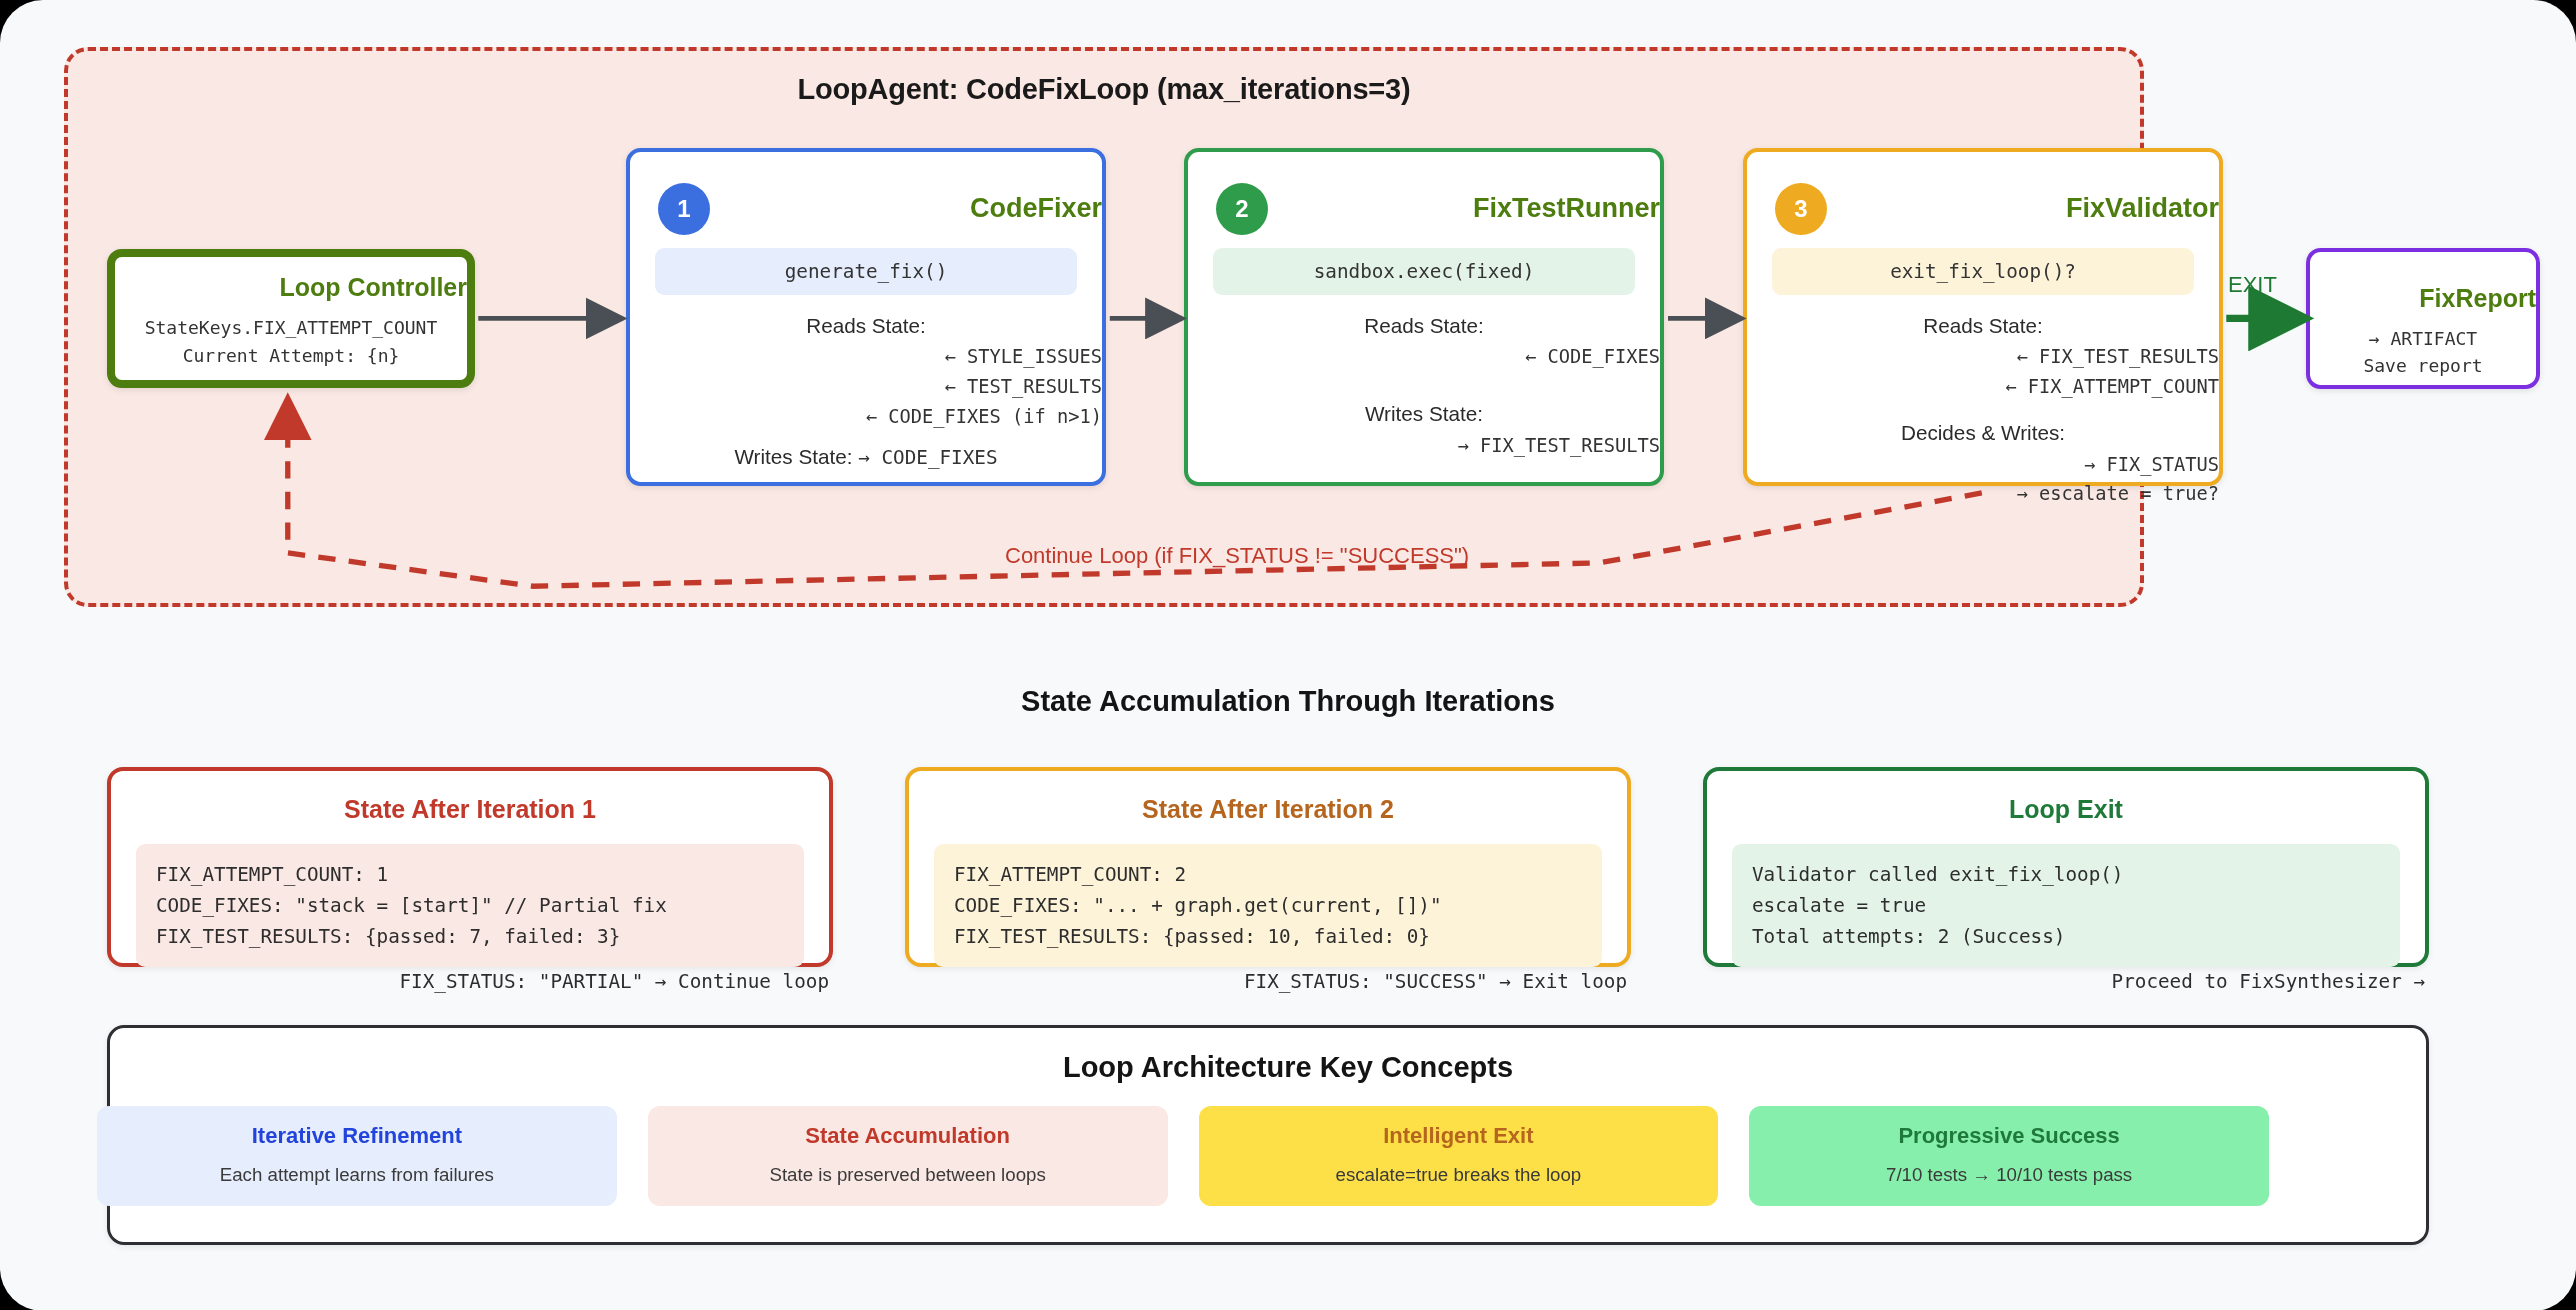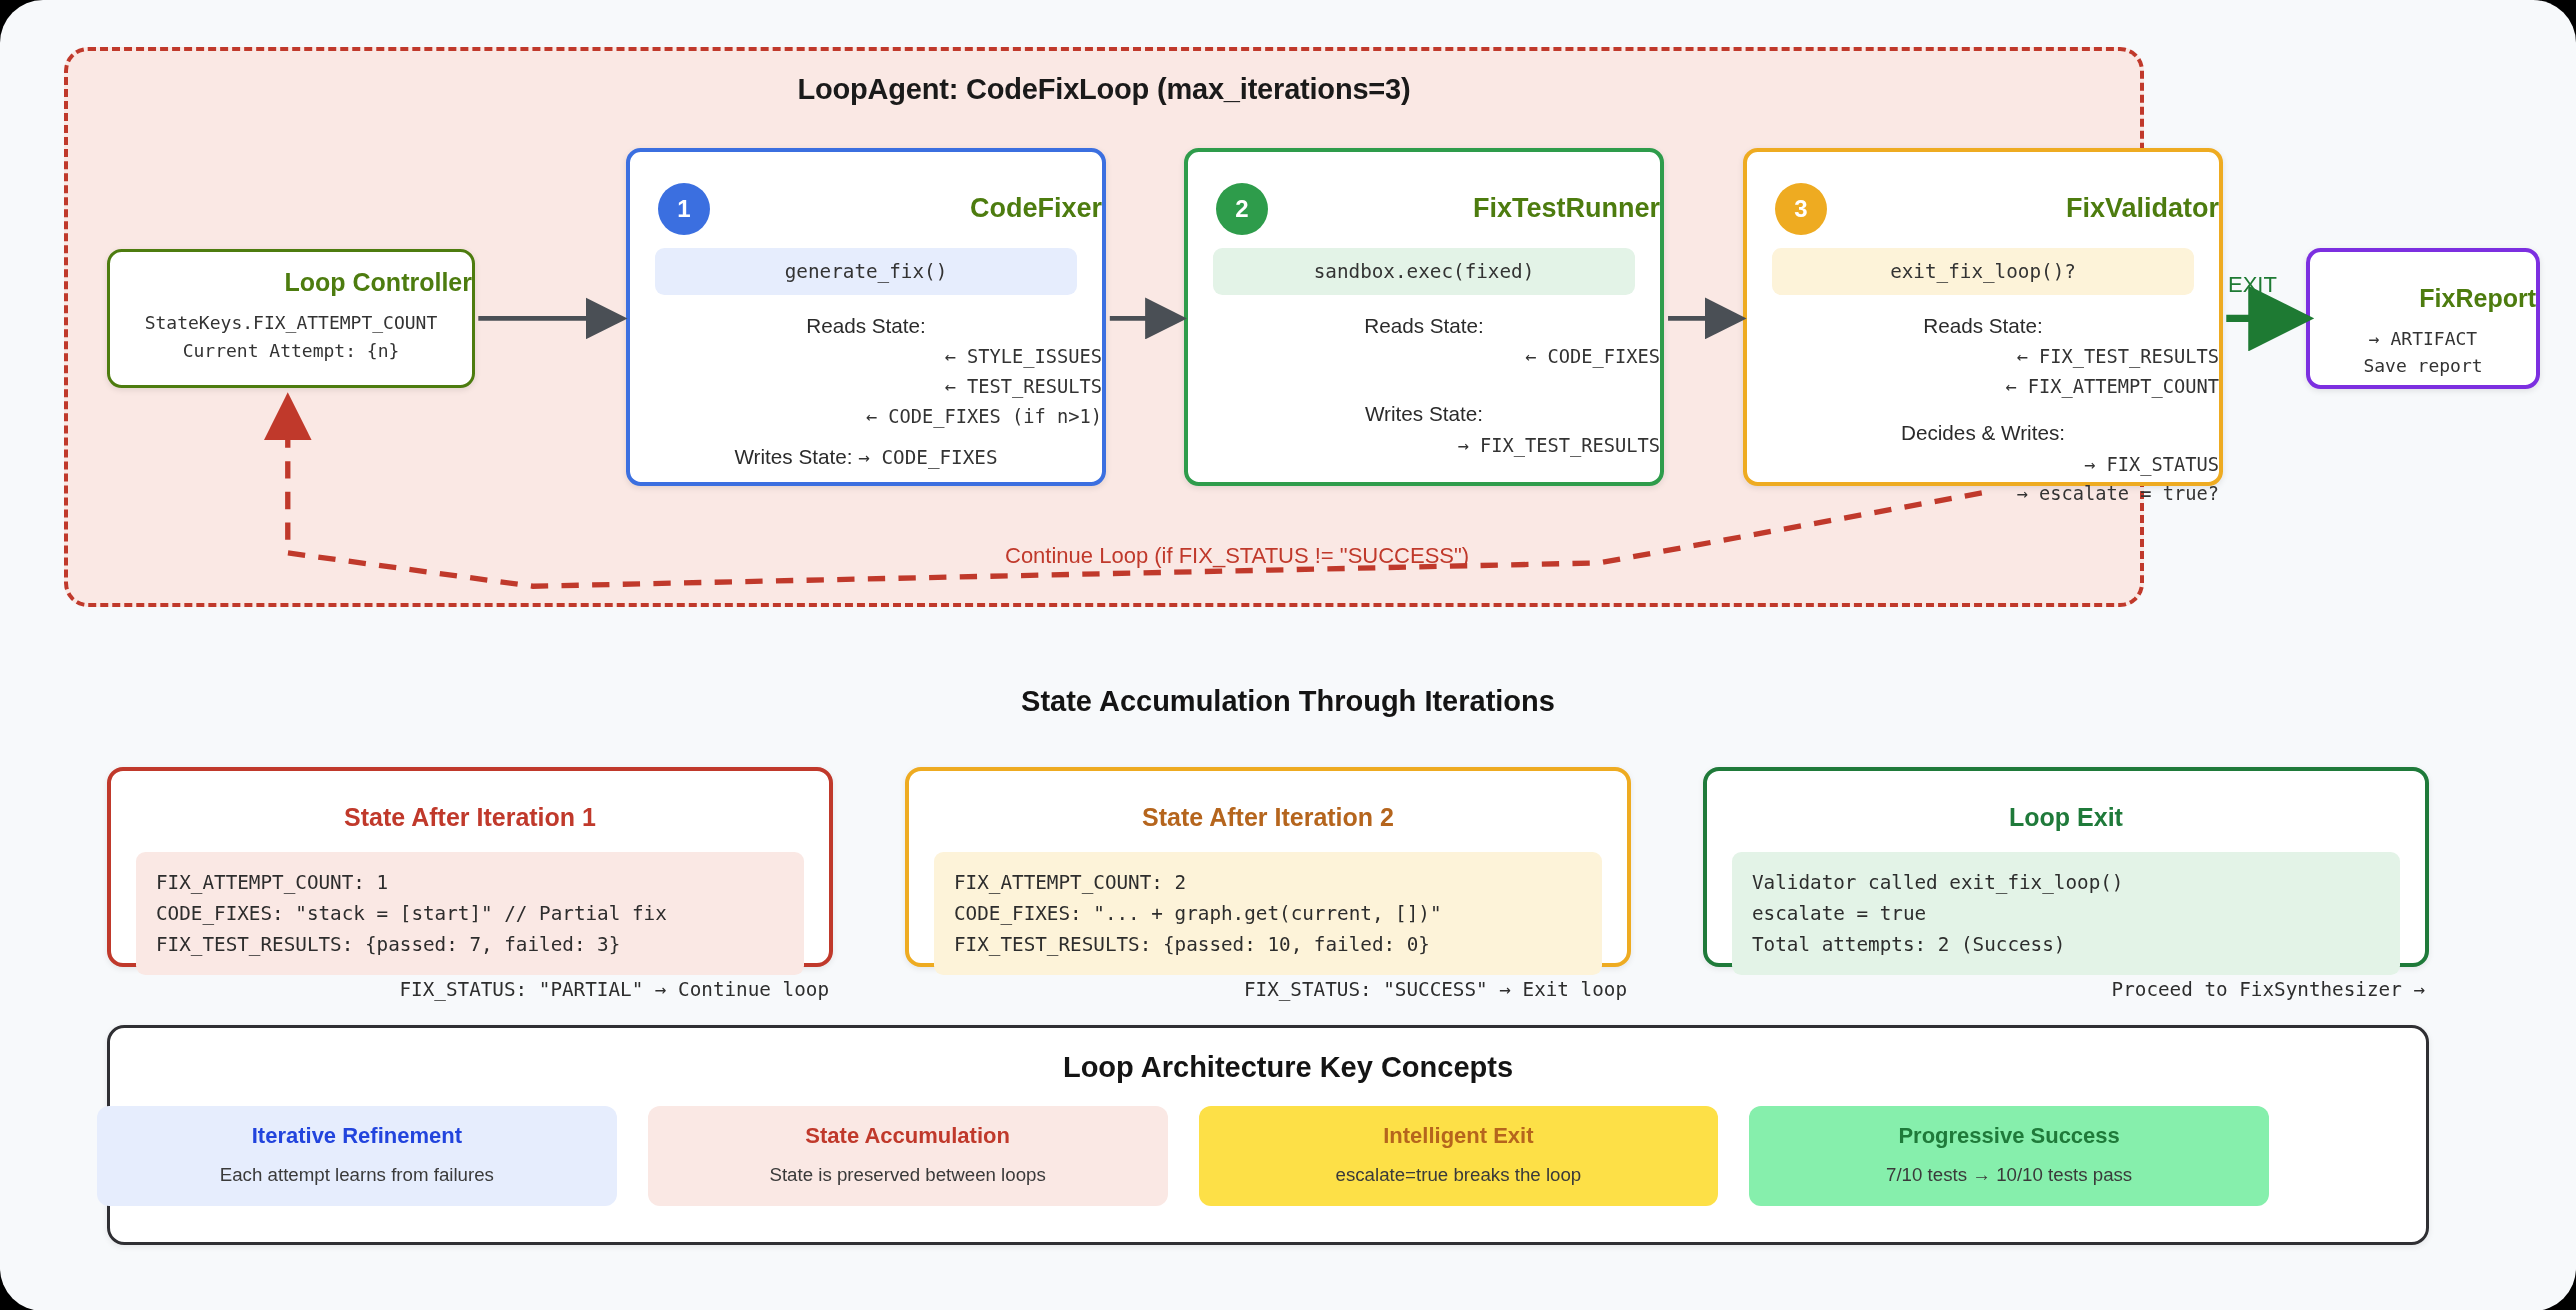--- a/index.html
+++ b/index.html
@@ -42,21 +42,21 @@
     text-align:right;font-weight:bold;color:#4d7c0f;
   }
   .mono{
     font-family:"DejaVu Sans Mono", monospace;
     color:#333333;
   }
 
   
   #loop-controller{
     left:107px;top:249px;width:368px;height:139px;
-    border:3px solid #4d7c0f;
+    border:8px solid #4d7c0f;
   }
   #loop-controller .node-title{font-size:25px;margin-top:16px;}
   #loop-controller .mono{font-size:18px;text-align:center;margin-top:12px;line-height:1.55;}
 
   
   .agent{padding:0;}
   .badge{
     position:absolute;left:28px;top:31px;
     width:52px;height:52px;border-radius:50%;
     color:#ffffff;font-size:24px;font-weight:bold;
@@ -118,21 +118,21 @@
     position:absolute;width:100%;text-align:center;
     font-size:29px;font-weight:bold;color:#141414;
   }
   #state-heading{left:0;top:685px;}
 
   .state-card{
     position:absolute;background:#ffffff;border-radius:16px;
     box-sizing:border-box;box-shadow:0 2px 6px rgba(0,0,0,0.08);
   }
   .state-card .sc-title{
-    text-align:center;font-size:25px;font-weight:bold;margin-top:32px;
+    text-align:center;font-size:25px;font-weight:bold;margin-top:24px;
   }
   .sc-body{
     margin:20px 25px 0 25px;border-radius:9.3px;padding:14.7px 20px;
     font-family:"DejaVu Sans Mono", monospace;
     font-size:19.3px;color:#2d2d2d;line-height:1.62;
   }
   .sc-foot{
     font-family:"DejaVu Sans Mono", monospace;
     font-size:19.3px;color:#2d2d2d;
     text-align:right;white-space:nowrap;

